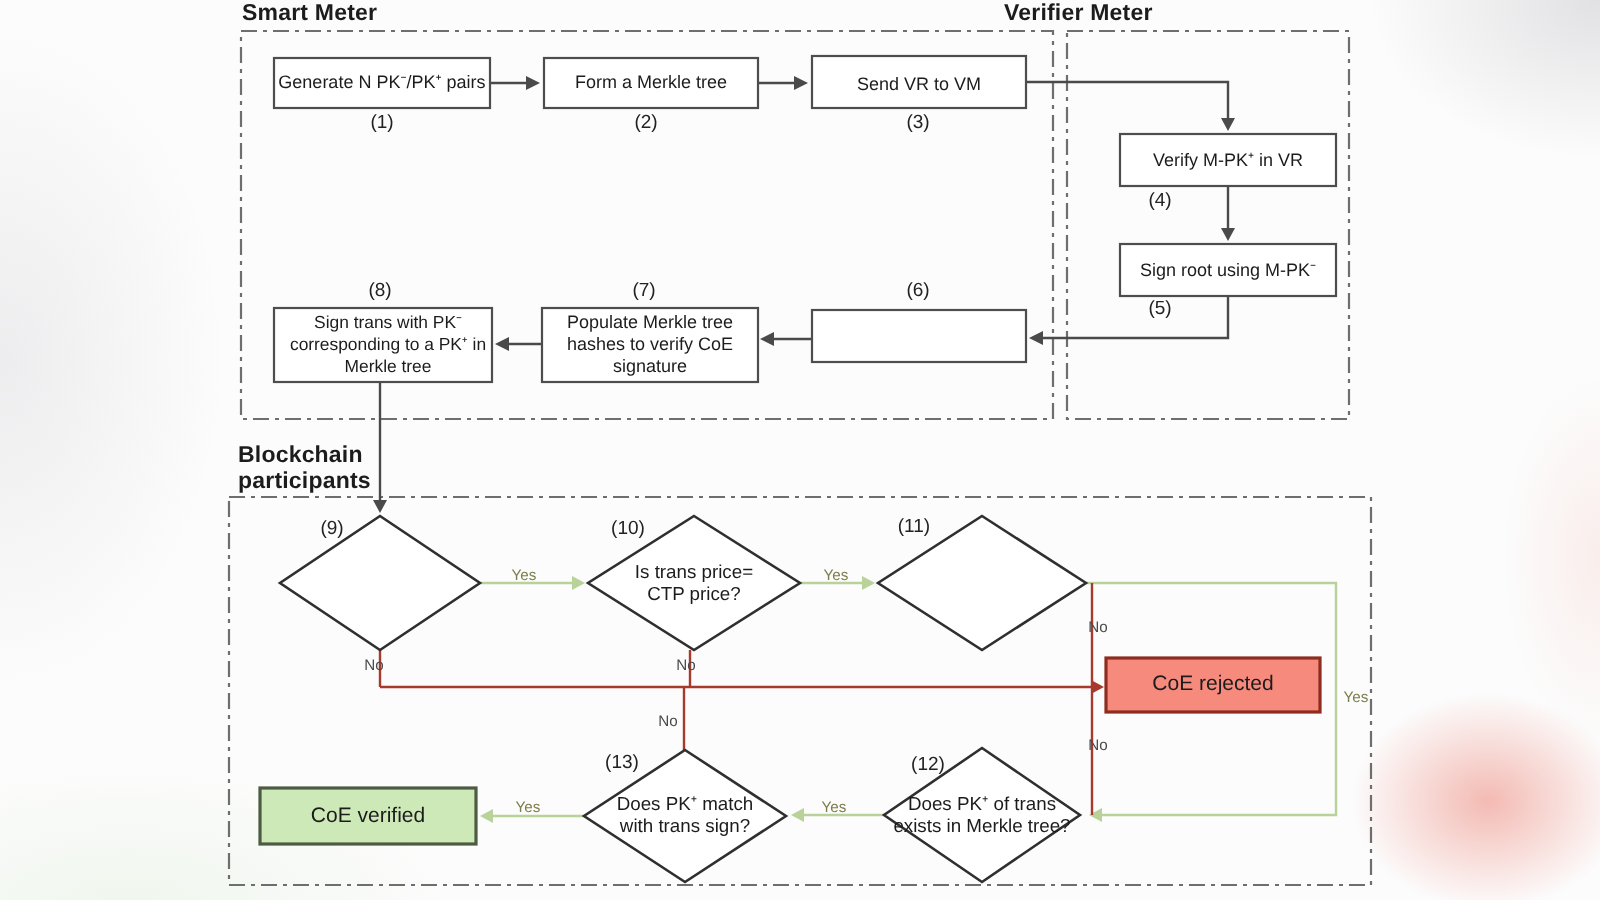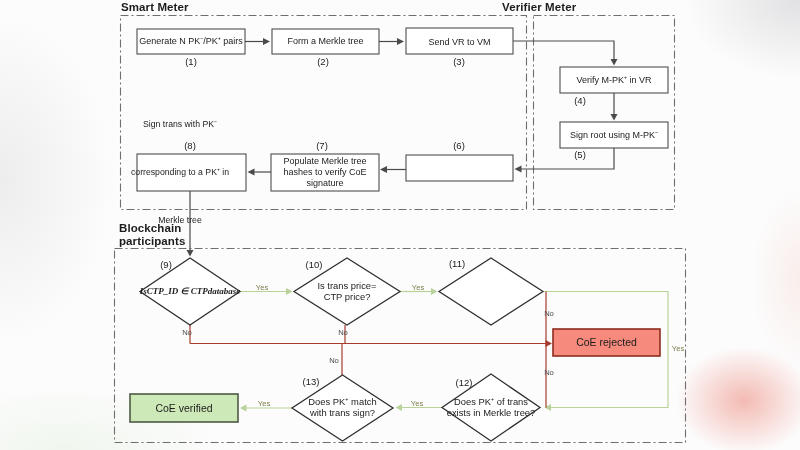--- a/index.html
+++ b/index.html
@@ -121,43 +121,40 @@
     <span class="ln">Verify M-PK⁺ in VR</span>
   </div>
   <div class="lbl boxtxt" style="left:560px;top:122px;width:108px;height:26px;">
     <span class="ln">Sign root using M-PK⁻</span>
   </div>
   <div class="lbl boxtxt" style="left:271px;top:154px;width:108px;height:37px;">
     <span class="ln">Populate Merkle tree</span>
     <span class="ln">hashes to verify CoE</span>
     <span class="ln">signature</span>
   </div>
-  <div class="lbl boxtxt" style="left:134px;top:154px;width:92px;height:37px;font-size:8.7px;gap:37px;">
+  <div class="lbl boxtxt" style="left:148px;top:154px;width:92px;height:37px;font-size:8.7px;">
     <span class="ln">Sign trans with PK⁻</span>
     <span class="ln">corresponding to a PK⁺ in</span>
     <span class="ln">Merkle tree</span>
   </div>
 
   <div class="lbl num" style="left:176px;top:56px;">(1)</div>
   <div class="lbl num" style="left:308px;top:56px;">(2)</div>
   <div class="lbl num" style="left:444px;top:56px;">(3)</div>
   <div class="lbl num" style="left:565px;top:95px;">(4)</div>
   <div class="lbl num" style="left:565px;top:149px;">(5)</div>
   <div class="lbl num" style="left:444px;top:140px;">(6)</div>
   <div class="lbl num" style="left:307px;top:140px;">(7)</div>
   <div class="lbl num" style="left:175px;top:140px;">(8)</div>
   <div class="lbl num" style="left:151px;top:259px;">(9)</div>
   <div class="lbl num" style="left:299px;top:259px;">(10)</div>
   <div class="lbl num" style="left:442px;top:258px;">(11)</div>
   <div class="lbl num" style="left:449px;top:377px;">(12)</div>
   <div class="lbl num" style="left:296px;top:376px;">(13)</div>
 
-  <div class="lbl boxtxt math" style="left:140px;top:258px;width:100px;height:67px;">
-    <span class="ln">IsCTP_ID ∈ CTPdatabase</span>
-  </div>
   <div class="lbl boxtxt dec" style="left:294px;top:258px;width:106px;height:67px;">
     <span class="ln">Is trans price=</span>
     <span class="ln">CTP price?</span>
   </div>
   <div class="lbl boxtxt dec" style="left:442px;top:374px;width:98px;height:67px;">
     <span class="ln">Does PK⁺ of trans</span>
     <span class="ln">exists in Merkle tree?</span>
   </div>
   <div class="lbl boxtxt dec" style="left:292px;top:375px;width:101px;height:66px;">
     <span class="ln">Does PK⁺ match</span>

